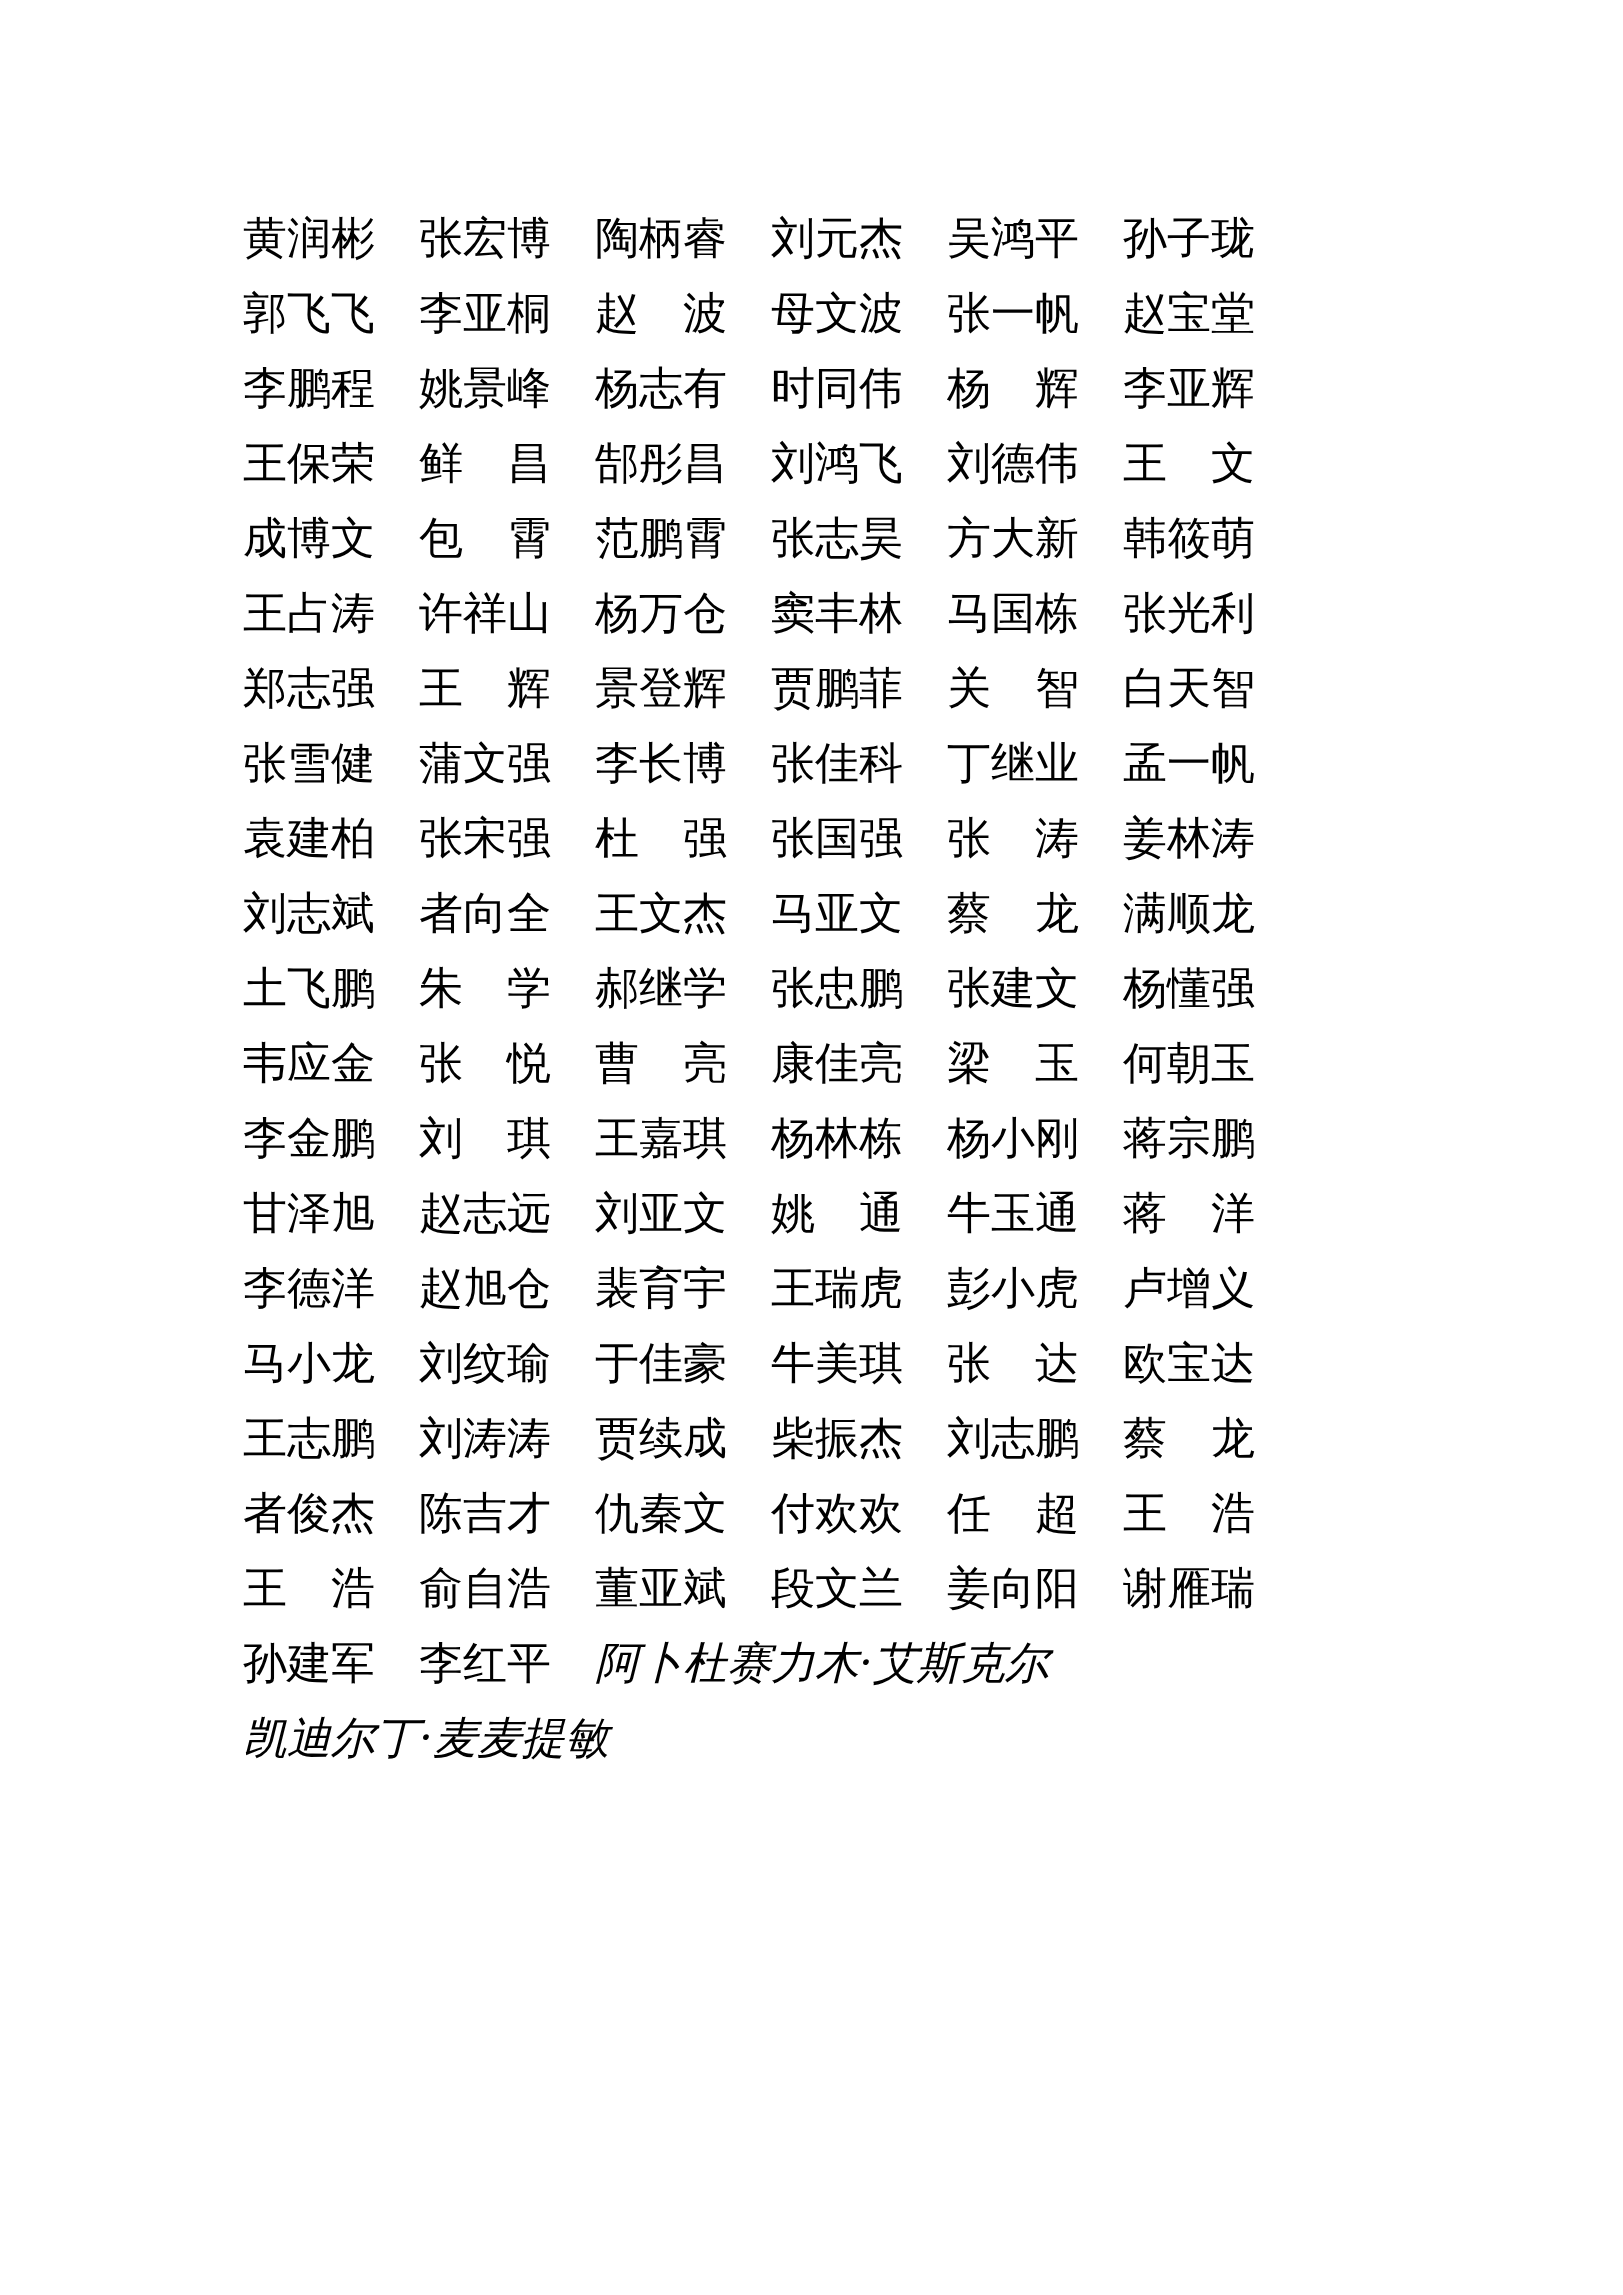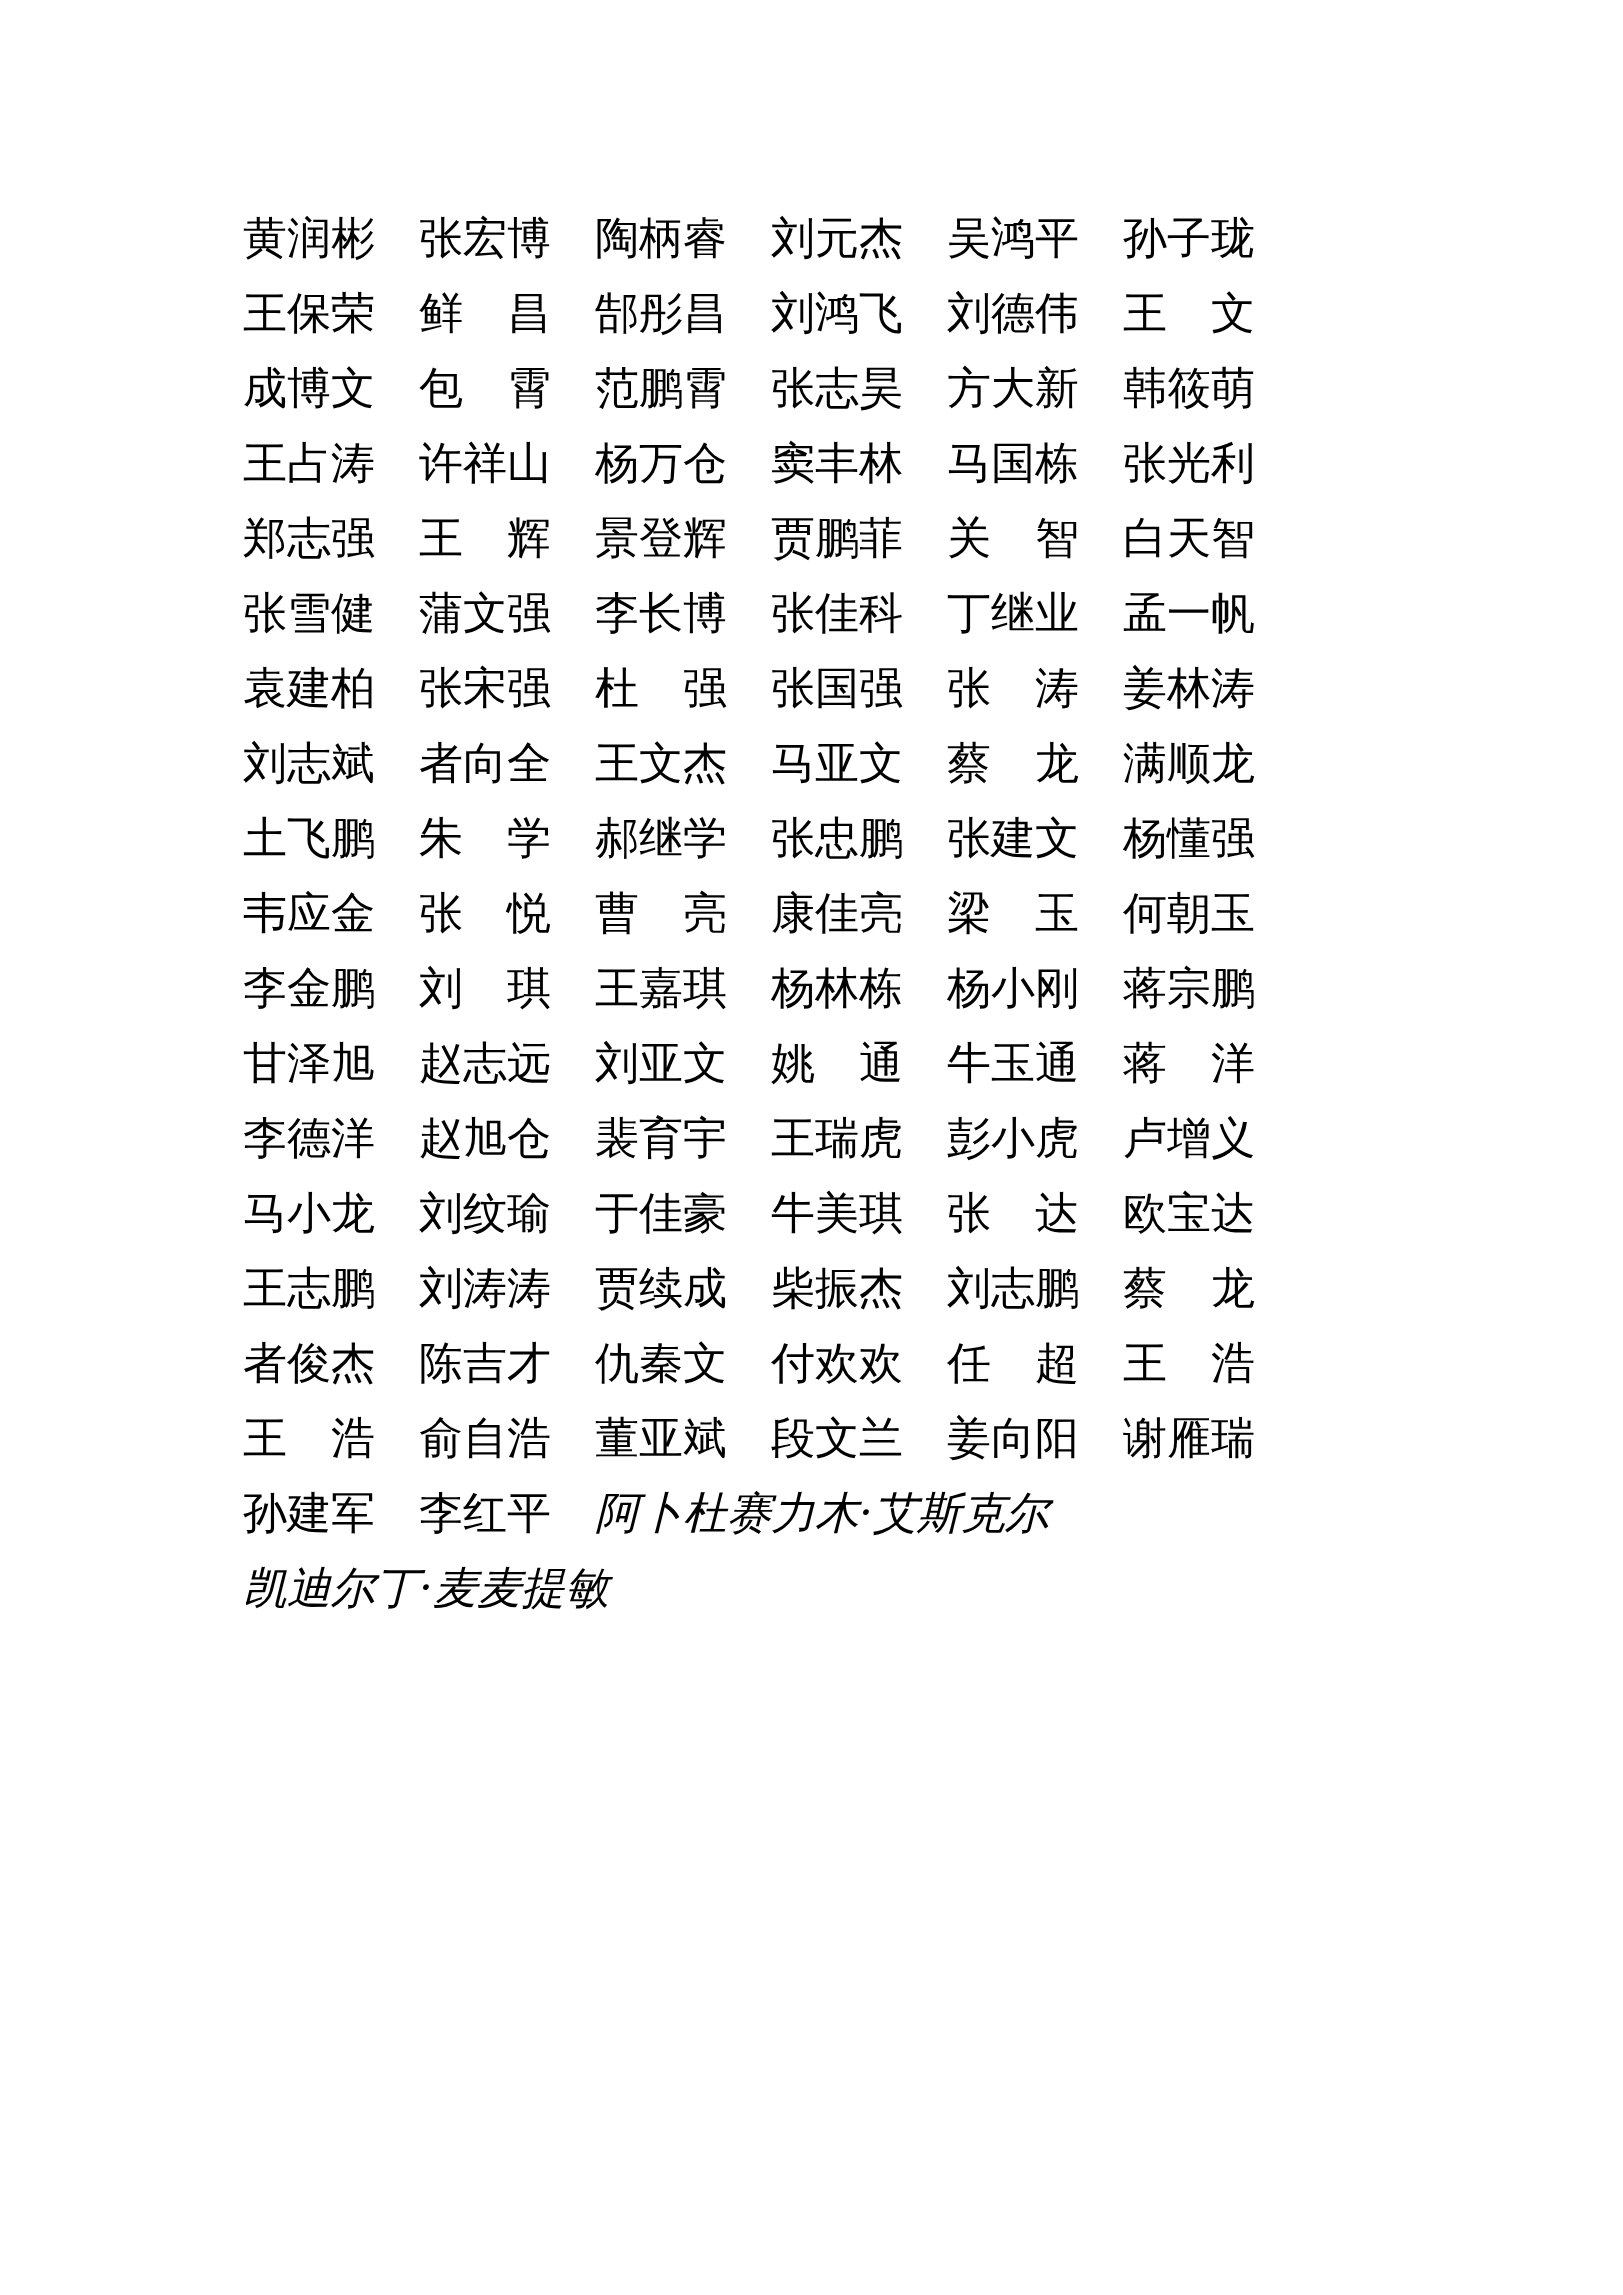--- a/index.html
+++ b/index.html
@@ -42,20 +42,22 @@
     width: auto;    
     font-style: italic;
   }
 </style>
 </head>
 <body>
 
 <div class="page">
   <div class="name-list">
       <div class="name-row"><span class="name-cell">黄润彬</span><span class="name-cell">张宏博</span><span class="name-cell">陶柄睿</span><span class="name-cell">刘元杰</span><span class="name-cell">吴鸿平</span><span class="name-cell">孙子珑</span></div>
+      <div class="name-row"><span class="name-cell">郭飞飞</span><span class="name-cell">李亚桐</span><span class="name-cell">赵　波</span><span class="name-cell">母文波</span><span class="name-cell">张一帆</span><span class="name-cell">赵宝堂</span></div>
+      <div class="name-row"><span class="name-cell">李鹏程</span><span class="name-cell">姚景峰</span><span class="name-cell">杨志有</span><span class="name-cell">时同伟</span><span class="name-cell">杨　辉</span><span class="name-cell">李亚辉</span></div>
       <div class="name-row"><span class="name-cell">王保荣</span><span class="name-cell">鲜　昌</span><span class="name-cell">郜彤昌</span><span class="name-cell">刘鸿飞</span><span class="name-cell">刘德伟</span><span class="name-cell">王　文</span></div>
       <div class="name-row"><span class="name-cell">成博文</span><span class="name-cell">包　霄</span><span class="name-cell">范鹏霄</span><span class="name-cell">张志昊</span><span class="name-cell">方大新</span><span class="name-cell">韩筱萌</span></div>
       <div class="name-row"><span class="name-cell">王占涛</span><span class="name-cell">许祥山</span><span class="name-cell">杨万仓</span><span class="name-cell">窦丰林</span><span class="name-cell">马国栋</span><span class="name-cell">张光利</span></div>
       <div class="name-row"><span class="name-cell">郑志强</span><span class="name-cell">王　辉</span><span class="name-cell">景登辉</span><span class="name-cell">贾鹏菲</span><span class="name-cell">关　智</span><span class="name-cell">白天智</span></div>
       <div class="name-row"><span class="name-cell">张雪健</span><span class="name-cell">蒲文强</span><span class="name-cell">李长博</span><span class="name-cell">张佳科</span><span class="name-cell">丁继业</span><span class="name-cell">孟一帆</span></div>
       <div class="name-row"><span class="name-cell">袁建柏</span><span class="name-cell">张宋强</span><span class="name-cell">杜　强</span><span class="name-cell">张国强</span><span class="name-cell">张　涛</span><span class="name-cell">姜林涛</span></div>
       <div class="name-row"><span class="name-cell">刘志斌</span><span class="name-cell">者向全</span><span class="name-cell">王文杰</span><span class="name-cell">马亚文</span><span class="name-cell">蔡　龙</span><span class="name-cell">满顺龙</span></div>
       <div class="name-row"><span class="name-cell">土飞鹏</span><span class="name-cell">朱　学</span><span class="name-cell">郝继学</span><span class="name-cell">张忠鹏</span><span class="name-cell">张建文</span><span class="name-cell">杨懂强</span></div>
       <div class="name-row"><span class="name-cell">韦应金</span><span class="name-cell">张　悦</span><span class="name-cell">曹　亮</span><span class="name-cell">康佳亮</span><span class="name-cell">梁　玉</span><span class="name-cell">何朝玉</span></div>
       <div class="name-row"><span class="name-cell">李金鹏</span><span class="name-cell">刘　琪</span><span class="name-cell">王嘉琪</span><span class="name-cell">杨林栋</span><span class="name-cell">杨小刚</span><span class="name-cell">蒋宗鹏</span></div>

